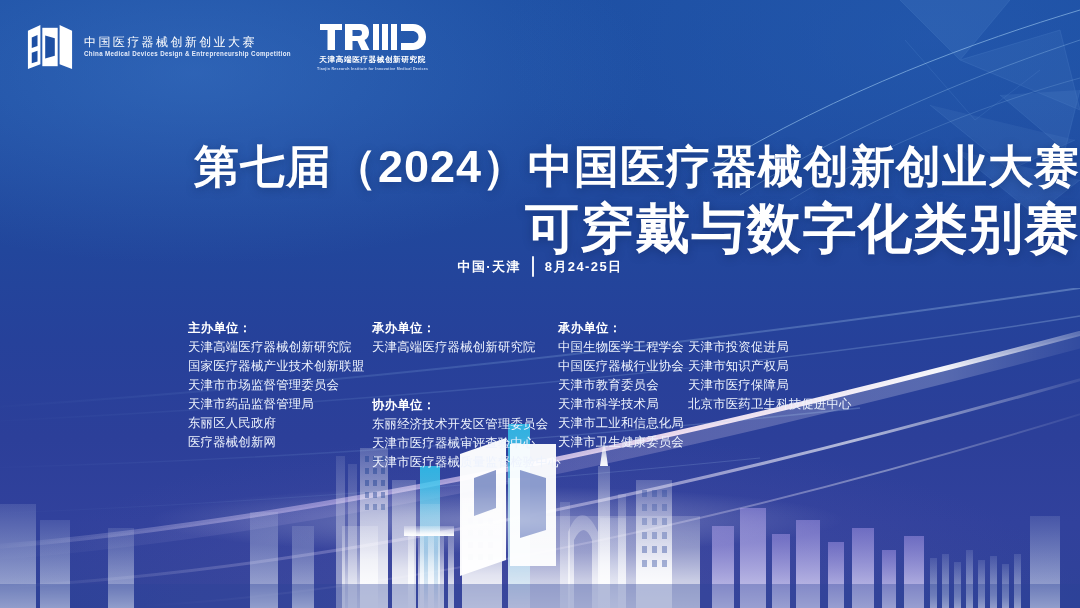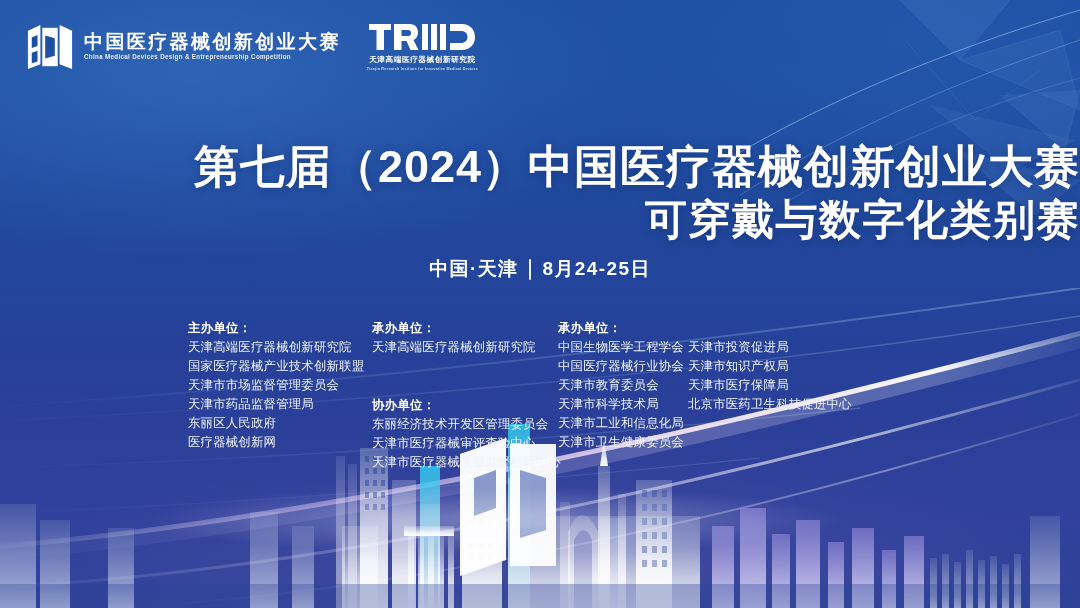--- a/index.html
+++ b/index.html
@@ -49,21 +49,21 @@
   
   .header{
     position:absolute; top:22px; left:26px;
     display:flex; align-items:center; gap:26px;
     z-index:6;
   }
   .logo-a{ display:flex; align-items:center; gap:10px; }
   .logo-mark{ width:48px; height:48px; flex:0 0 auto; }
   .logo-a-text{ display:flex; flex-direction:column; justify-content:center; gap:3px; }
   .logo-a-cn{
-    font-size:19px; font-weight:700; color:#ffffff; letter-spacing:2.4px;
+    font-size:12px; font-weight:400; color:#ffffff; letter-spacing:2.4px;
     line-height:1; white-space:nowrap;
   }
   .logo-a-en{
     font-size:6.2px; font-weight:700; color:#e8eefb; letter-spacing:.35px;
     line-height:1; white-space:nowrap; transform:scaleY(1.05);
   }
 
   .logo-b{ display:flex; flex-direction:column; align-items:center; gap:4px; }
   .triid{ width:106px; height:30px; display:block; }
   .logo-b-cn{
@@ -78,26 +78,26 @@
   
   .titles{
     position:absolute; top:140px; left:0; width:100%;
     text-align:right; z-index:5;
   }
   .title-1, .title-2{
     color:#ffffff; font-weight:700; white-space:nowrap;
     text-shadow:0 2px 10px rgba(8,26,70,.35);
   }
   .title-1{ font-size:45px; line-height:1.18; letter-spacing:1px; }
-  .title-2{ font-size:42px; line-height:1.3; letter-spacing:1.5px; }
+  .title-2{ font-size:54px; line-height:1.3; letter-spacing:1.5px; }
 
   .subtitle{
     position:absolute; top:256px; left:0; width:100%;
     text-align:center; z-index:5;
-    color:#ffffff; font-size:19px; font-weight:700; letter-spacing:1.4px;
+    color:#ffffff; font-size:13px; font-weight:700; letter-spacing:1.4px;
     display:flex; align-items:center; justify-content:center; gap:11px;
   }
   .subtitle .divider{
     display:inline-block; width:2px; height:21px;
     background:#ffffff; opacity:.92; border-radius:1px;
   }
 
   
   .orgs{
     position:absolute; top:291px; left:188px;

